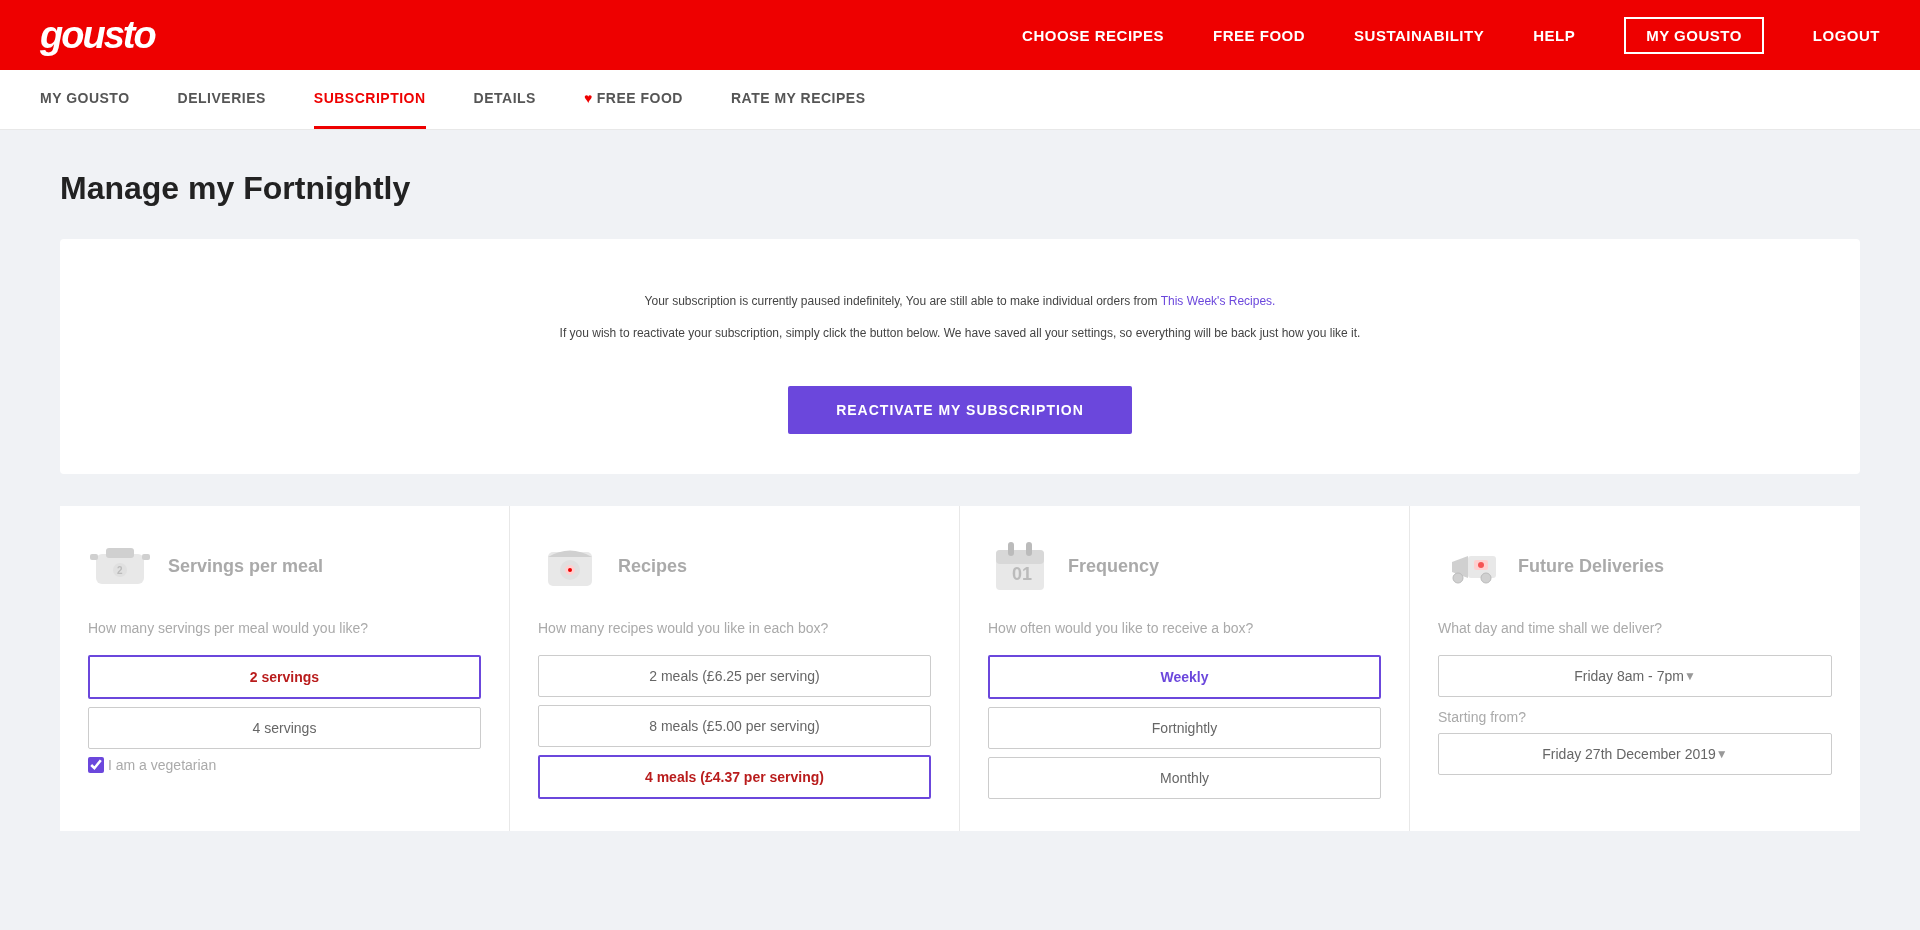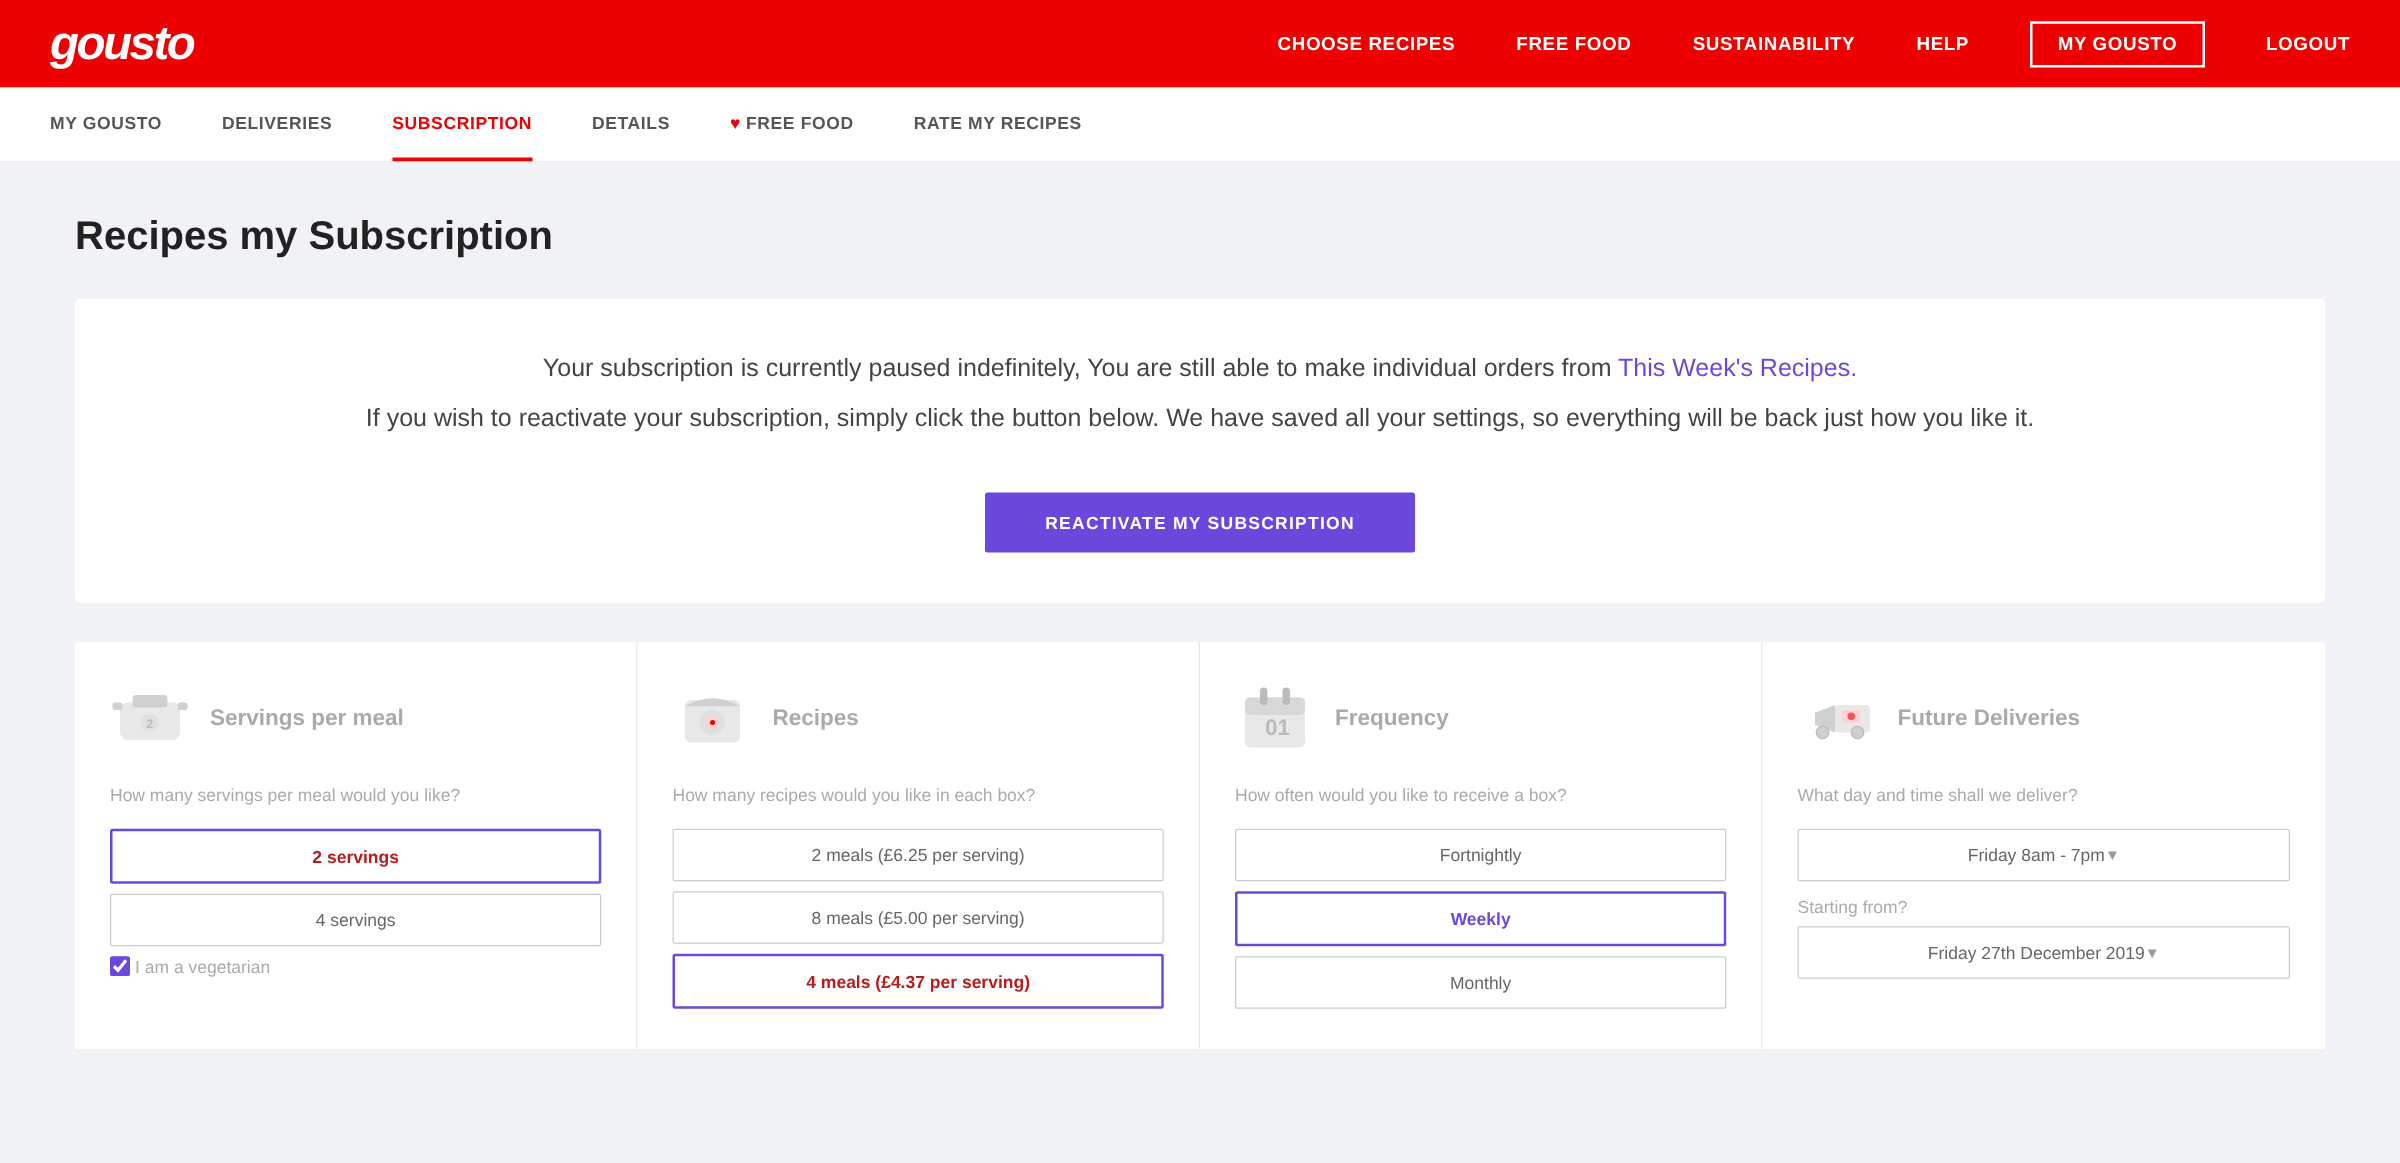--- a/index.html
+++ b/index.html
@@ -52,21 +52,21 @@
     .page-title {
       font-size: 32px; font-weight: 700; color: #222; margin-bottom: 32px;
     }
 
     
     .pause-notice {
       background: #fff; border-radius: 4px;
       padding: 40px 80px; text-align: center; margin-bottom: 32px;
     }
     .pause-notice p {
-      font-size: 20px; color: #444; line-height: 1.6; margin-bottom: 8px;
+      font-size: 12px; color: #444; line-height: 1.6; margin-bottom: 8px; margin-top: 13px;
     }
     .pause-notice a { color: #6b47dc; text-decoration: none; }
     .reactivate-btn {
       display: inline-block;
       background: #6b47dc; color: #fff;
       font-weight: 700; font-size: 14px; letter-spacing: 1px;
       padding: 16px 48px; border: none; border-radius: 2px;
       cursor: pointer; margin-top: 35px; text-transform: uppercase;
     }
 
@@ -158,21 +158,21 @@
   <a class="sub-nav-item active" href="#">SUBSCRIPTION</a>
   <a class="sub-nav-item" href="#">DETAILS</a>
   <a class="sub-nav-item" href="#">
     <span class="heart-icon">♥</span>
     <span>FREE FOOD</span>
   </a>
   <a class="sub-nav-item" href="#">RATE MY RECIPES</a>
 </nav>
 
 <main class="page-content">
-  <h1 class="page-title">Recipes my Subscription</h1>
+  <h1 class="page-title">Manage my Fortnightly</h1>
 
   <div class="pause-notice">
     <p>
       <span>Your subscription is currently paused indefinitely, You are still able to make individual orders from</span>
       <a href="#"> <span>This Week's Recipes.</span></a>
     </p>
     <p>If you wish to reactivate your subscription, simply click the button below. We have saved all your settings, so everything will be back just how you like it.</p>
     <button class="reactivate-btn">REACTIVATE MY SUBSCRIPTION</button>
   </div>
 
@@ -228,22 +228,22 @@
             <rect x="8" y="16" width="48" height="40" rx="4" fill="#e8e8e8"></rect>
             <rect x="8" y="16" width="48" height="14" rx="4" fill="#d8d8d8"></rect>
             <rect x="20" y="8" width="6" height="14" rx="3" fill="#bbb"></rect>
             <rect x="38" y="8" width="6" height="14" rx="3" fill="#bbb"></rect>
             <text x="24" y="46" font-size="18" fill="#bbb" font-weight="bold">01</text>
           </svg>
         </div>
         <div class="card-title">Frequency</div>
       </div>
       <p class="card-desc">How often would you like to receive a box?</p>
+      <button class="option-btn selected-freq" style="border:2px solid #6b47dc;color:#6b47dc;font-weight:600;background:#fff;width:100%;padding:12px 16px;margin-bottom:8px;border-radius:2px;font-size:14px;cursor:pointer;">Weekly</button>
       <button class="option-btn">Fortnightly</button>
-      <button class="option-btn selected-freq" style="border:2px solid #6b47dc;color:#6b47dc;font-weight:600;background:#fff;width:100%;padding:12px 16px;margin-bottom:8px;border-radius:2px;font-size:14px;cursor:pointer;">Weekly</button>
       <button class="option-btn">Monthly</button>
     </div>
 
     <div class="settings-card">
       <div class="card-header">
         <div class="card-icon">
           <svg width="64" height="64" viewBox="0 0 64 64" fill="none">
             <rect x="30" y="22" width="28" height="22" rx="3" fill="#e8e8e8"></rect>
             <polygon points="30,22 30,44 14,38 14,28" fill="#d0d0d0"></polygon>
             <circle cx="20" cy="44" r="5" fill="#d0d0d0" stroke="#bbb" stroke-width="1"></circle>

